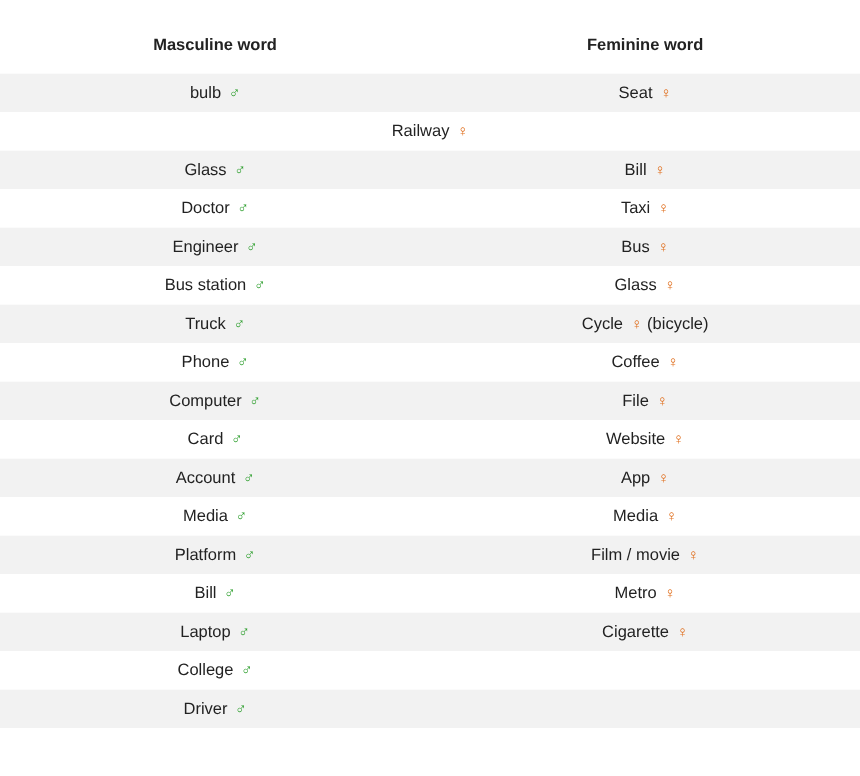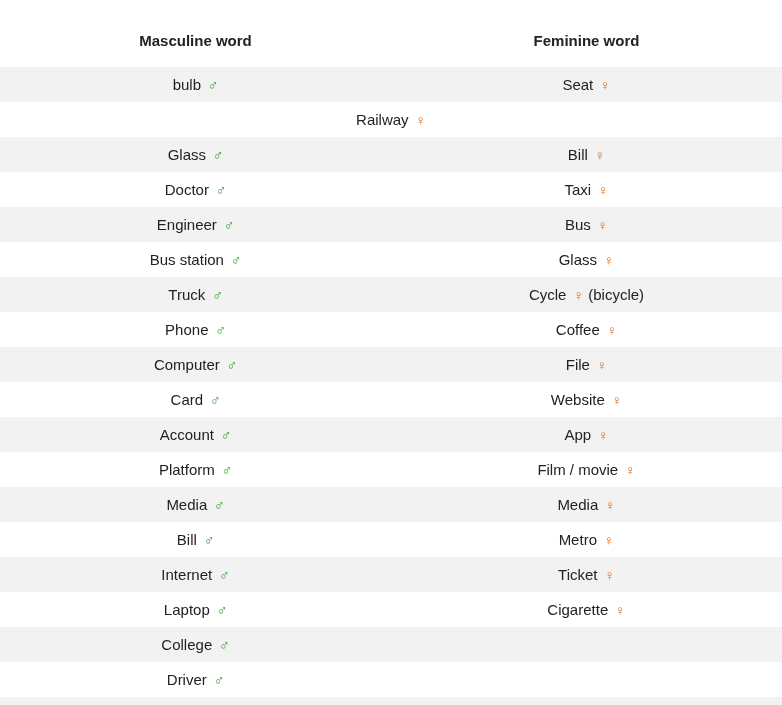--- a/index.html
+++ b/index.html
@@ -108,34 +108,30 @@
       </div>
       <div class="data-row">
         <div class="cell"><span class="word">Card</span><span class="masc-symbol"> ♂</span></div>
         <div class="cell"><span class="word">Website</span><span class="fem-symbol"> ♀</span></div>
       </div>
       <div class="data-row">
         <div class="cell"><span class="word">Account</span><span class="masc-symbol"> ♂</span></div>
         <div class="cell"><span class="word">App</span><span class="fem-symbol"> ♀</span></div>
       </div>
       <div class="data-row">
+        <div class="cell"><span class="word">Media</span><span class="masc-symbol"> ♂</span></div>
+        <div class="cell"><span class="word">Media</span><span class="fem-symbol"> ♀</span></div>
+      </div>
+      <div class="data-row">
         <div class="cell"><span class="word">Platform</span><span class="masc-symbol"> ♂</span></div>
         <div class="cell"><span class="word">Film / movie</span><span class="fem-symbol"> ♀</span></div>
       </div>
       <div class="data-row">
-        <div class="cell"><span class="word">Media</span><span class="masc-symbol"> ♂</span></div>
-        <div class="cell"><span class="word">Media</span><span class="fem-symbol"> ♀</span></div>
-      </div>
-      <div class="data-row">
         <div class="cell"><span class="word">Bill</span><span class="masc-symbol"> ♂</span></div>
         <div class="cell"><span class="word">Metro</span><span class="fem-symbol"> ♀</span></div>
-      </div>
-      <div class="data-row">
-        <div class="cell"><span class="word">Internet</span><span class="masc-symbol"> ♂</span></div>
-        <div class="cell"><span class="word">Ticket</span><span class="fem-symbol"> ♀</span></div>
       </div>
       <div class="data-row">
         <div class="cell"><span class="word">Laptop</span><span class="masc-symbol"> ♂</span></div>
         <div class="cell"><span class="word">Cigarette</span><span class="fem-symbol"> ♀</span></div>
       </div>
       <div class="data-row">
         <div class="cell"><span class="word">College</span><span class="masc-symbol"> ♂</span></div>
         <div class="cell"></div>
       </div>
       <div class="data-row">

